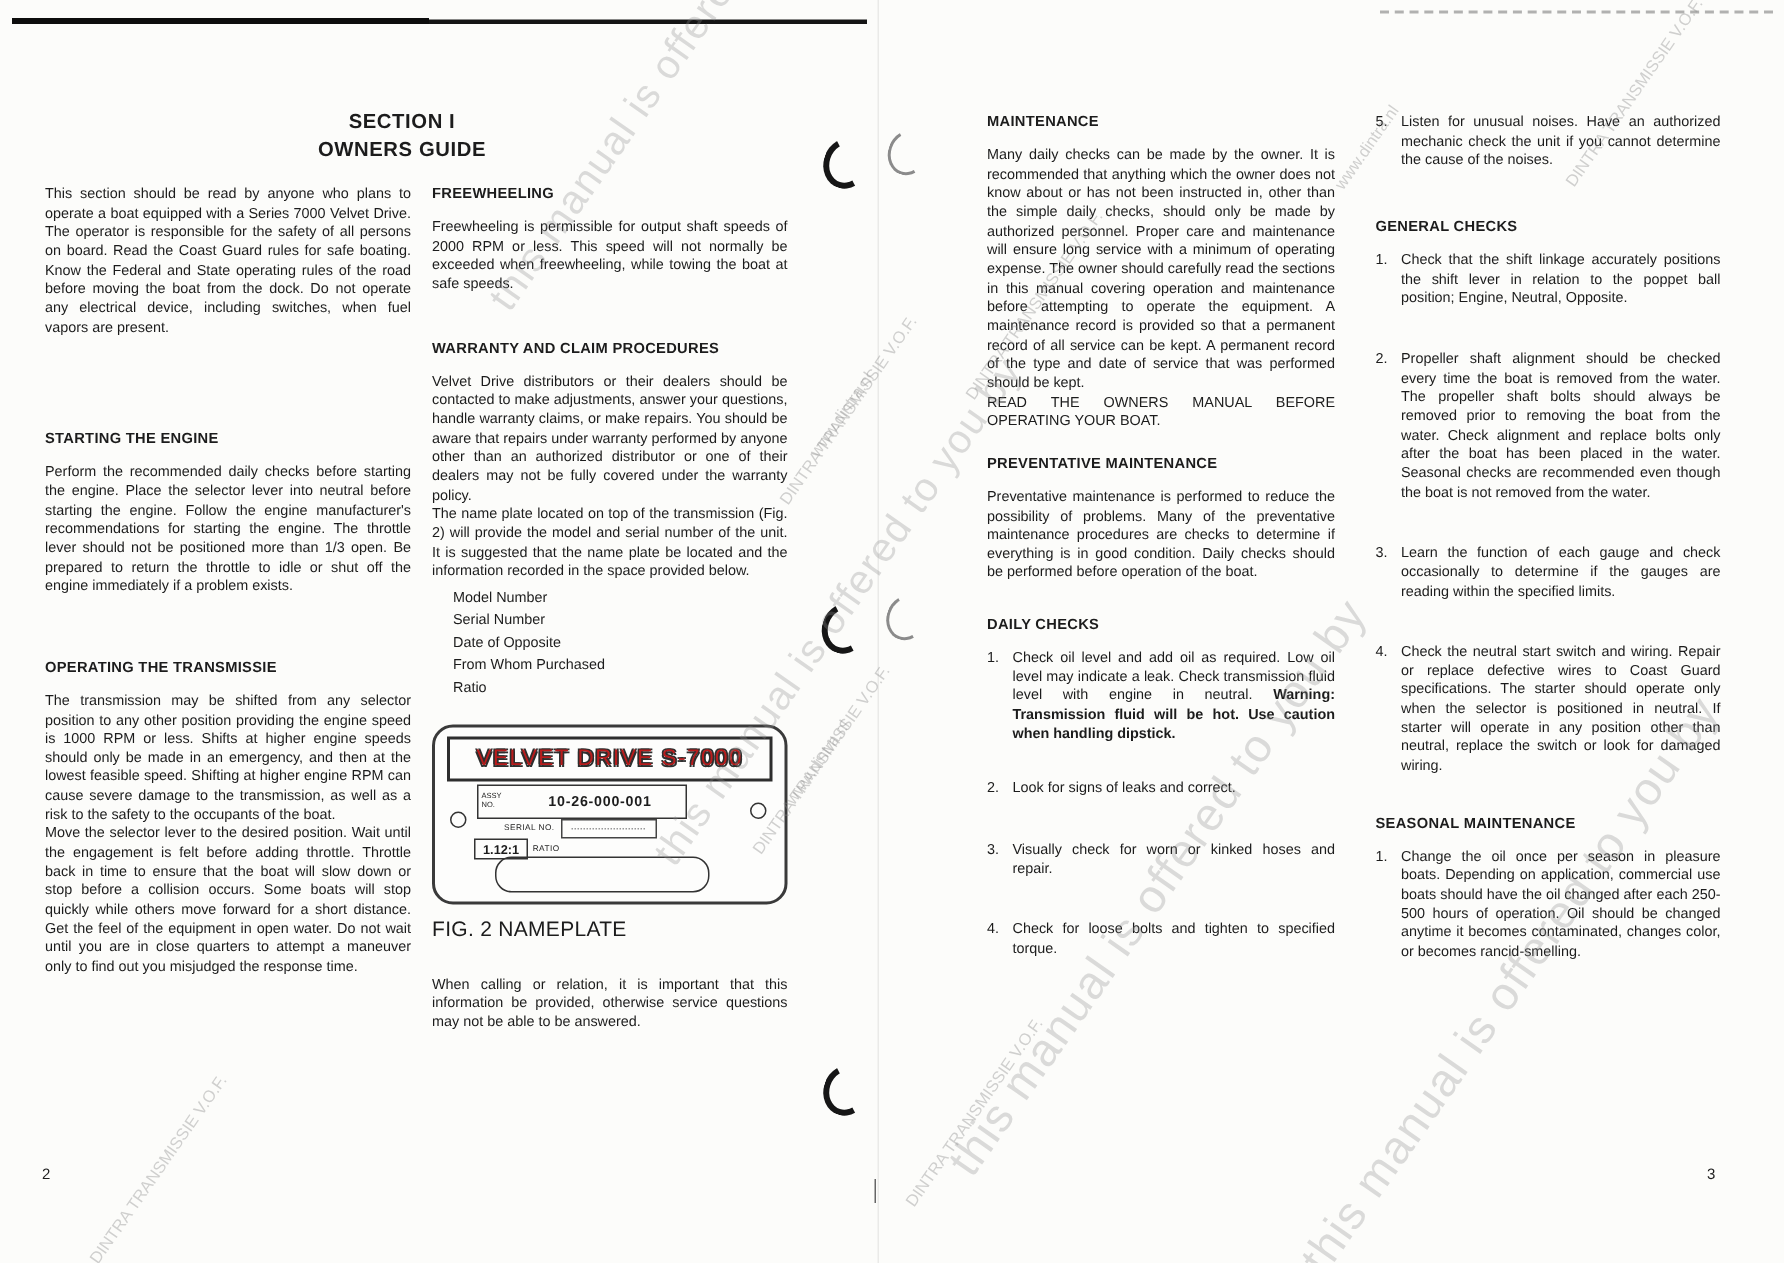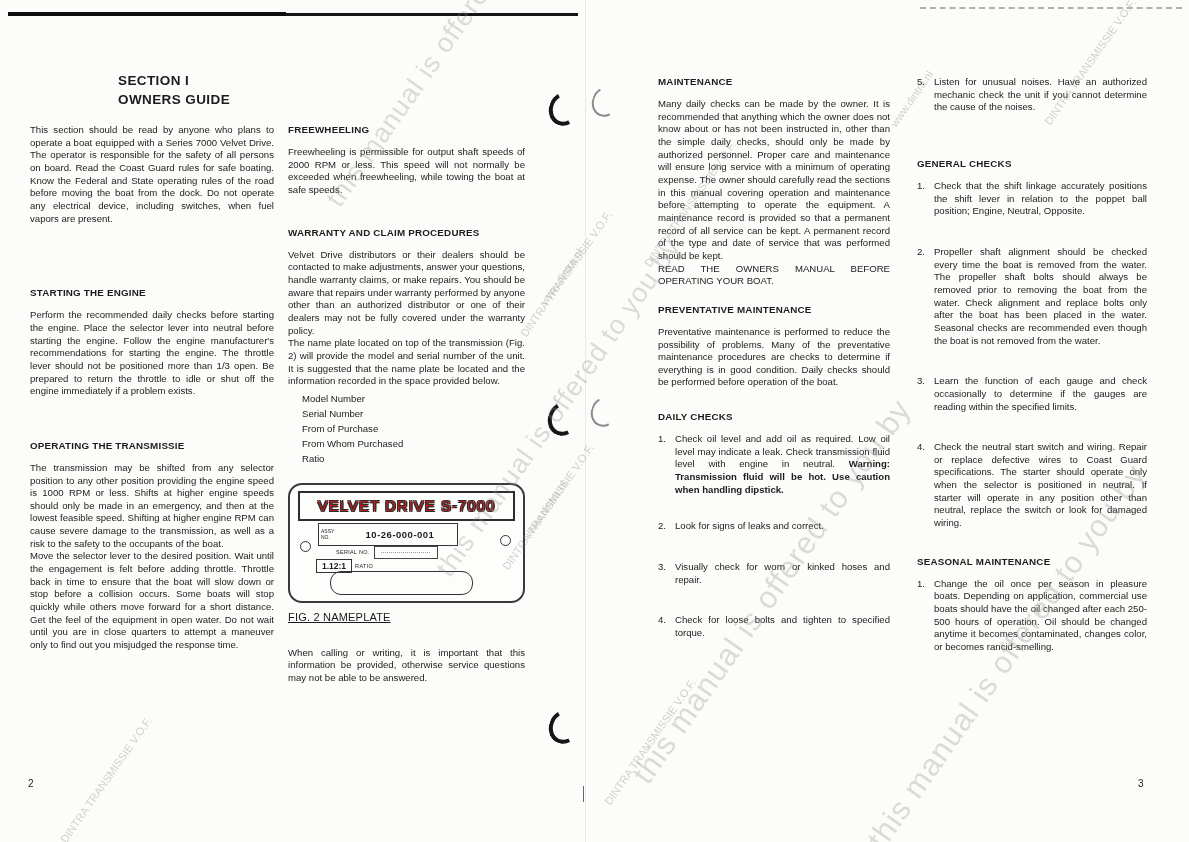--- a/index.html
+++ b/index.html
@@ -37,38 +37,38 @@
   .wm.w10{left:58px;top:838px;}
   .wm.w11{left:888px;top:122px;}
   .wm.w12{left:1042px;top:120px;}
   .wm.w13{left:602px;top:800px;}
   
   .col{position:absolute;z-index:2;}
   .colA{left:30px;top:124px;width:244px;}
   .colB{left:288px;top:124px;width:237px;}
   .colC{left:658px;top:76px;width:232px;}
   .colD{left:917px;top:76px;width:230px;}
-  .title-block{position:absolute;left:118px;top:72px;width:300px;z-index:2;}
+  .title-block{position:absolute;left:118px;top:72px;width:300px;text-align:center;z-index:2;}
   .title-block div{font-size:13.5px;font-weight:700;line-height:1.4;letter-spacing:.4px;}
   p.body{font-size:9.6px;line-height:1.32;text-align:justify;margin:0;}
   .h{font-size:9.8px;font-weight:700;letter-spacing:.2px;margin:0 0 11px 0;}
   .mt-sec{margin-top:62px;}
   .mt-sec2{margin-top:42px;}
   .mt-sec3{margin-top:30px;}
   .mt-sec4{margin-top:22px;}
   .mt-sec5{margin-top:16px;}
   .mt-p{margin-top:42px;}
   .mt-p2{margin-top:20px;}
   .mt-p3{margin-top:13px;}
   .record{margin:4px 0 0 14px;}
   .record div{font-size:9.6px;line-height:1.56;}
   .nitem{display:flex;font-size:9.6px;line-height:1.32;margin:0;}
   .nitem .num{width:17px;flex:none;}
   .nitem .itxt{flex:1;text-align:justify;}
-  .gap24{margin-top:24px;} .gap28{margin-top:28px;} .gap32{margin-top:44px;}
+  .gap24{margin-top:24px;} .gap28{margin-top:28px;} .gap32{margin-top:32px;}
   .pagenum{position:absolute;font-size:10px;z-index:2;}
   .pagenum.pl{left:28px;top:778px;}
   .pagenum.pr{left:1138px;top:778px;}
   
   .plate{position:relative;margin-top:16px;width:233px;height:116px;border:2.5px solid #3a3a3a;
          border-radius:14px;background:#fdfdfc;}
   .plate-logo{position:absolute;left:8px;right:8px;top:6px;height:26px;border:2px solid #2e2e2e;
               display:flex;align-items:center;justify-content:center;}
   .plate-brand{font-size:15px;font-weight:400;letter-spacing:1px;color:#b91c1c;white-space:nowrap;
                text-shadow:-1px -1px 0 #2e2e2e,1px -1px 0 #2e2e2e,-1px 1px 0 #2e2e2e,1px 1px 0 #2e2e2e;}
@@ -81,21 +81,21 @@
   .phole.rgt{right:12px;top:50px;}
   .serial-row{position:absolute;left:46px;top:61px;display:flex;align-items:center;gap:4px;}
   .serial-label{font-size:5.5px;letter-spacing:.3px;}
   .serial-box{width:62px;height:11px;border:1px solid #444;display:flex;align-items:center;justify-content:center;}
   .serial-box .squiggle{width:80%;border-top:1px dotted #999;}
   .ratio-row{position:absolute;left:26px;top:74px;display:flex;align-items:center;gap:3px;}
   .ratio-box{border:1px solid #333;padding:1px 5px;font-size:8.5px;font-weight:700;}
   .ratio-label{font-size:5.5px;letter-spacing:.3px;}
   .plate-cutout{position:absolute;left:40px;right:50px;top:86px;height:22px;border:1.5px solid #333;
                 border-radius:11px;}
-  .fig-caption{font-size:11px;margin-top:8px;letter-spacing:.2px;text-decoration:underline;}
+  .fig-caption{font-size:14px;margin-top:8px;letter-spacing:.2px;}
   b{font-weight:700;}
 </style>
 </head>
 <body>
 
 <div class="scan">
 
   <div class="rule-top-left"></div>
   <div class="rule-top-left-thick"></div>
   <div class="rule-top-right"></div>
@@ -137,21 +137,21 @@
 
   <div class="col colB">
     <div class="h">FREEWHEELING</div>
     <p class="body">Freewheeling is permissible for output shaft speeds of 2000 RPM or less. This speed will not normally be exceeded when freewheeling, while towing the boat at safe speeds.</p>
     <div class="h mt-sec3">WARRANTY AND CLAIM PROCEDURES</div>
     <p class="body">Velvet Drive distributors or their dealers should be contacted to make adjustments, answer your questions, handle warranty claims, or make repairs. You should be aware that repairs under warranty performed by anyone other than an authorized distributor or one of their dealers may not be fully covered under the warranty policy.</p>
     <p class="body mt-p2">The name plate located on top of the transmission (Fig. 2) will provide the model and serial number of the unit. It is suggested that the name plate be located and the information recorded in the space provided below.</p>
     <div class="record">
       <div>Model Number</div>
       <div>Serial Number</div>
-      <div>From of Purchase</div>
+      <div>Date of Opposite</div>
       <div>From Whom Purchased</div>
       <div>Ratio</div>
     </div>
 
     <div class="plate">
       <div class="plate-logo">
         <span class="plate-brand">VELVET DRIVE S-7000</span>
       </div>
       <div class="assy-box">
         <span class="assy-label">ASSY NO.</span>
@@ -166,21 +166,21 @@
           </span>
       </div>
       <div class="ratio-row">
         <span class="ratio-box">1.12:1</span>
         <span class="ratio-label">RATIO</span>
       </div>
       <div class="plate-cutout"></div>
     </div>
     <div class="fig-caption">FIG. 2 NAMEPLATE</div>
 
-    <p class="body" style="margin-top:24px;">When calling or writing, it is important that this information be provided, otherwise service questions may not be able to be answered.</p>
+    <p class="body" style="margin-top:24px;">When calling or relation, it is important that this information be provided, otherwise service questions may not be able to be answered.</p>
   </div>
 
   <div class="col colC">
     <div class="h">MAINTENANCE</div>
     <p class="body">Many daily checks can be made by the owner. It is recommended that anything which the owner does not know about or has not been instructed in, other than the simple daily checks, should only be made by authorized personnel. Proper care and maintenance will ensure long service with a minimum of operating expense. The owner should carefully read the sections in this manual covering operation and maintenance before attempting to operate the equipment. A maintenance record is provided so that a permanent record of all service can be kept. A permanent record of the type and date of service that was performed should be kept.</p>
     <p class="body mt-p3">READ THE OWNERS MANUAL BEFORE OPERATING YOUR BOAT.</p>
     <div class="h mt-sec5">PREVENTATIVE MAINTENANCE</div>
     <p class="body">Preventative maintenance is performed to reduce the possibility of problems. Many of the preventative maintenance procedures are checks to determine if everything is in good condition. Daily checks should be performed before operation of the boat.</p>
     <div class="h mt-sec4">DAILY CHECKS</div>
     <div class="nitem">

